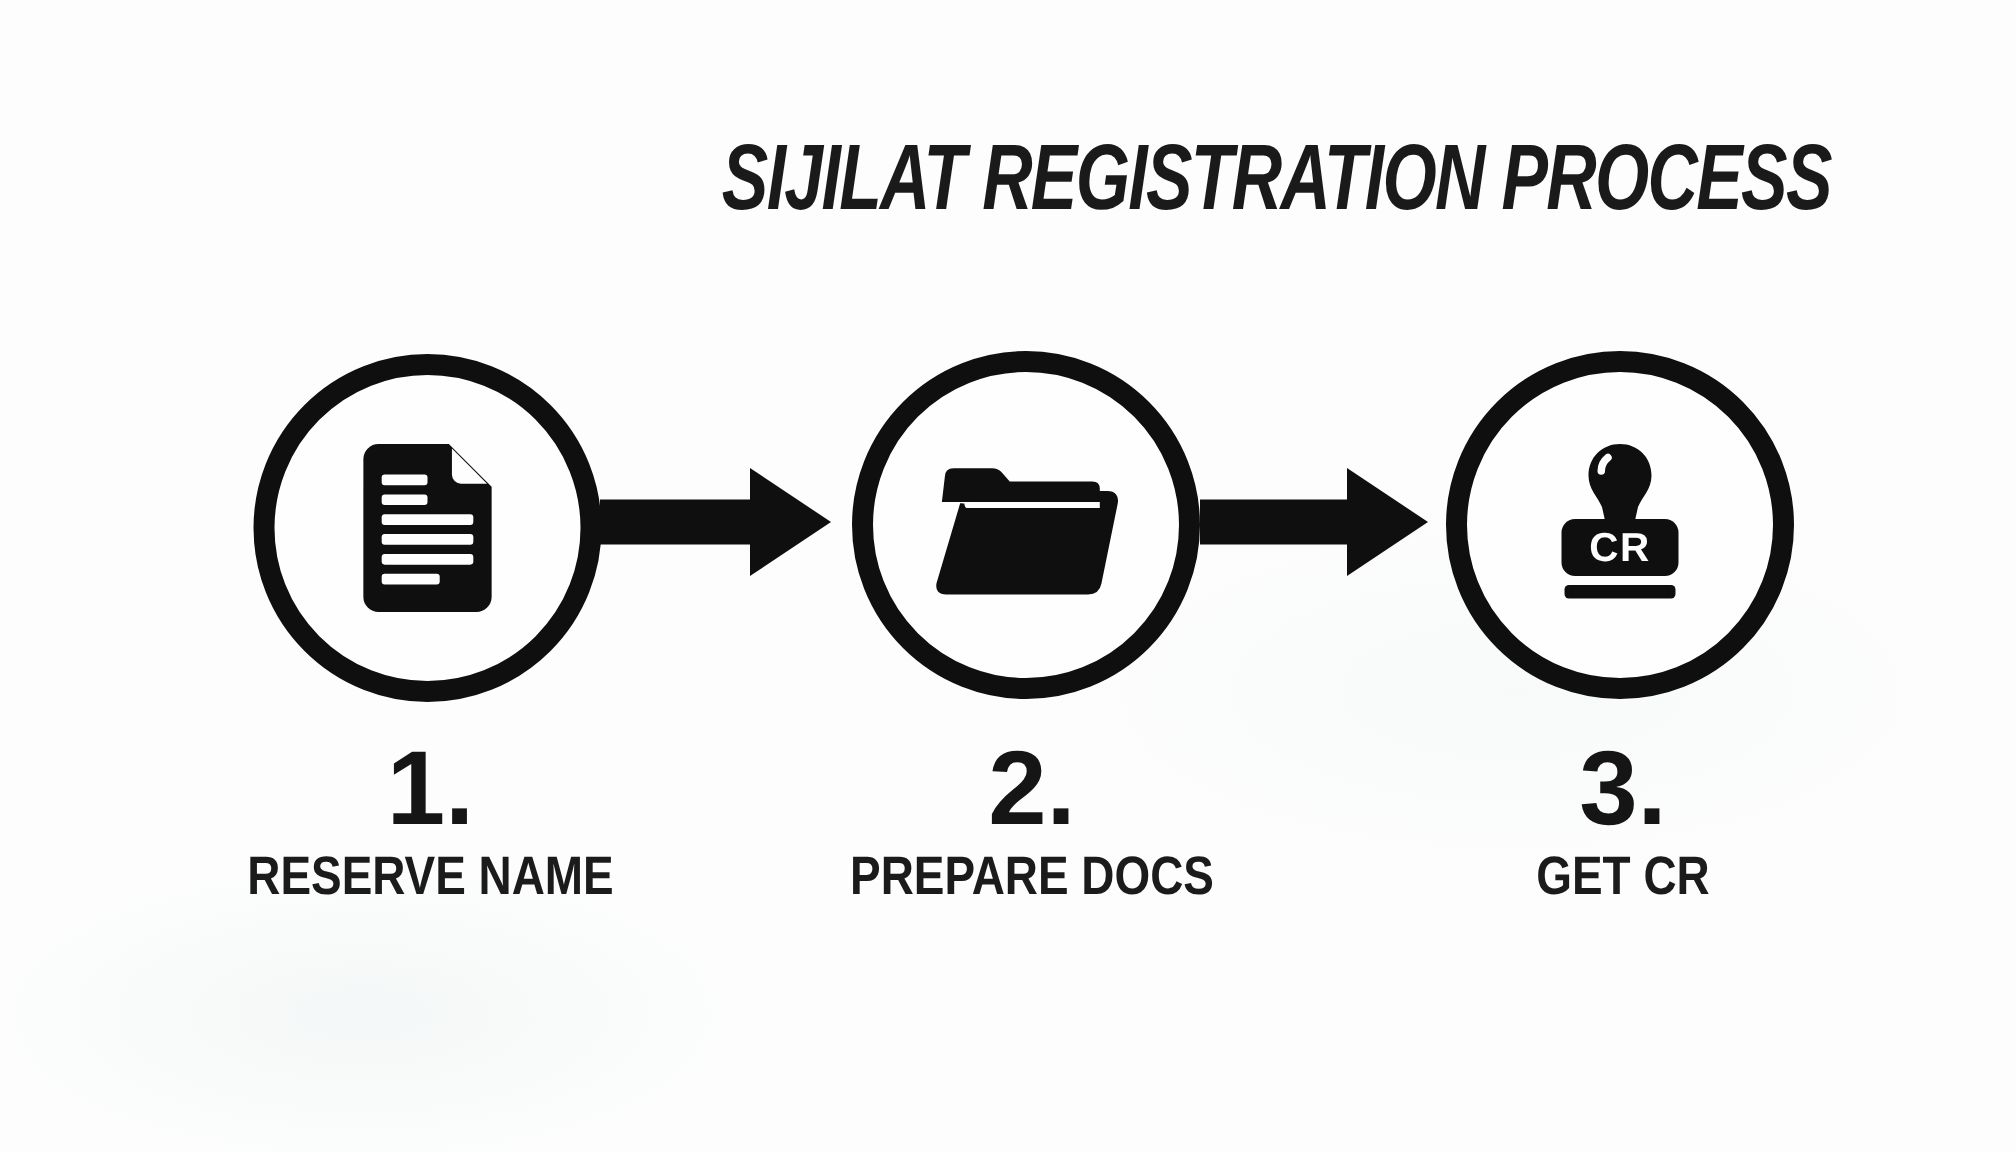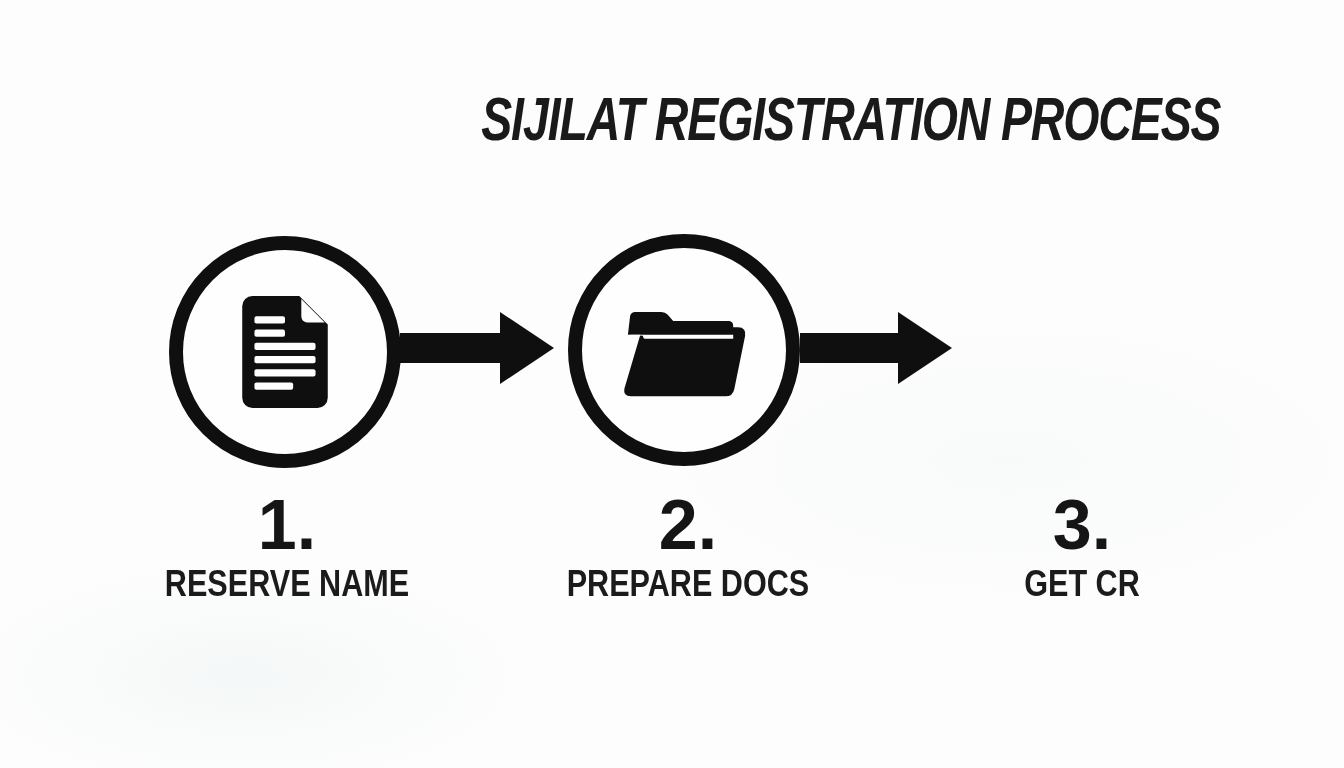--- a/index.html
+++ b/index.html
@@ -146,20 +146,31 @@
     </span>
   </div>
 
   <span class="arrow arrow-2">
     <svg width="152" height="86" viewBox="0 0 152 86" xmlns="http://www.w3.org/2000/svg">
       <rect x="0" y="28" width="102" height="30" fill="#0f0f0f"></rect>
       <polygon points="98,7 98,79 152,43" fill="#0f0f0f"></polygon>
     </svg>
   </span>
 
+  <div class="circle circle-3">
+    <span class="icon">
+      <svg width="92" height="112" viewBox="0 0 92 112" xmlns="http://www.w3.org/2000/svg">
+        <path d="M46 2 C58 2 67 11 67 23 C67 32 61 37 58 44 L56 53 H36 L34 44 C31 37 25 32 25 23 C25 11 34 2 46 2 Z" fill="#0f0f0f"></path>
+        <path d="M38 11 C35.5 13 33.5 16.5 33.5 20" stroke="#fefefe" stroke-width="5" fill="none" stroke-linecap="round"></path>
+        <rect x="7" y="52" width="78" height="38" rx="9" fill="#0f0f0f"></rect>
+        <text x="46" y="80" text-anchor="middle" font-size="27" font-weight="bold" fill="#fefefe" font-family="Liberation Sans, sans-serif" letter-spacing="1">CR</text>
+        <rect x="9" y="96" width="74" height="9" rx="3" fill="#0f0f0f"></rect>
+      </svg>
+    </span>
+  </div>
 
   <div class="step-number num-1">1.</div>
   <div class="step-number num-2">2.</div>
   <div class="step-number num-3">3.</div>
 
   <div class="step-label label-1">RESERVE NAME</div>
   <div class="step-label label-2">PREPARE DOCS</div>
   <div class="step-label label-3">GET CR</div>
 
 </div>

